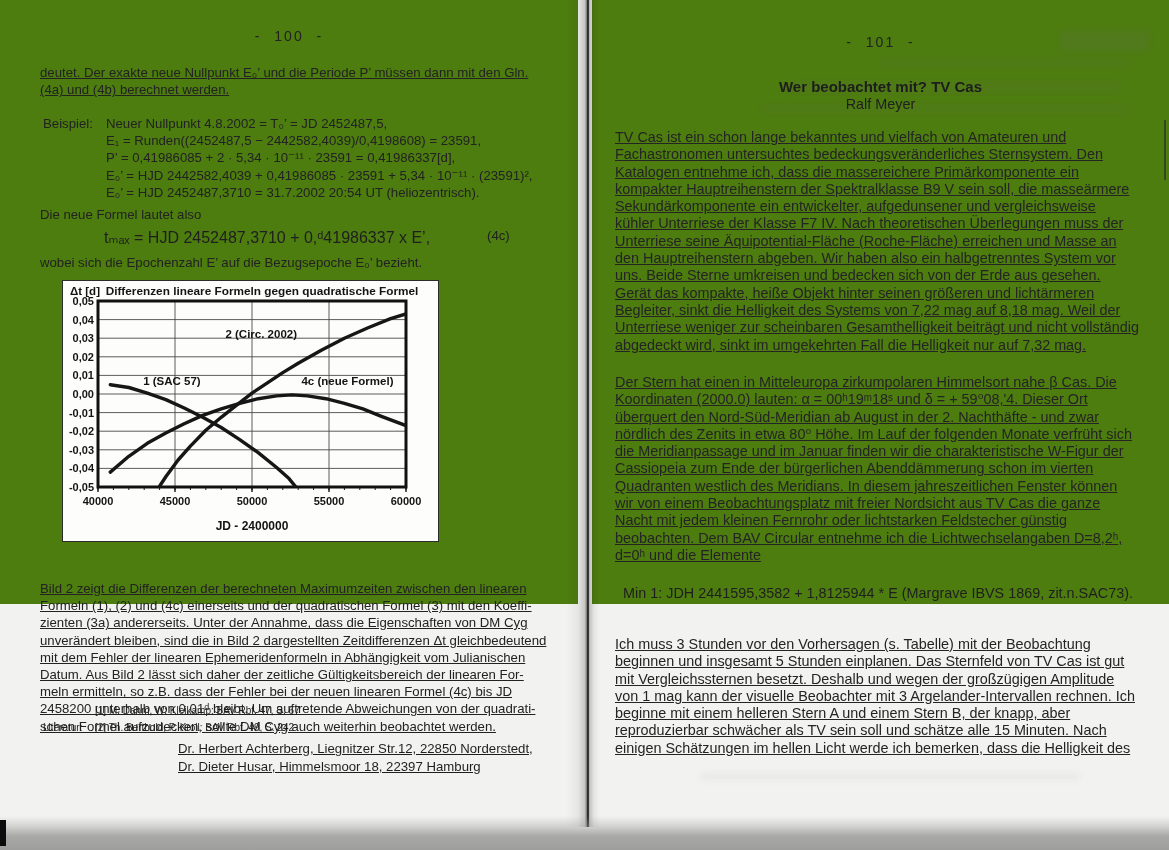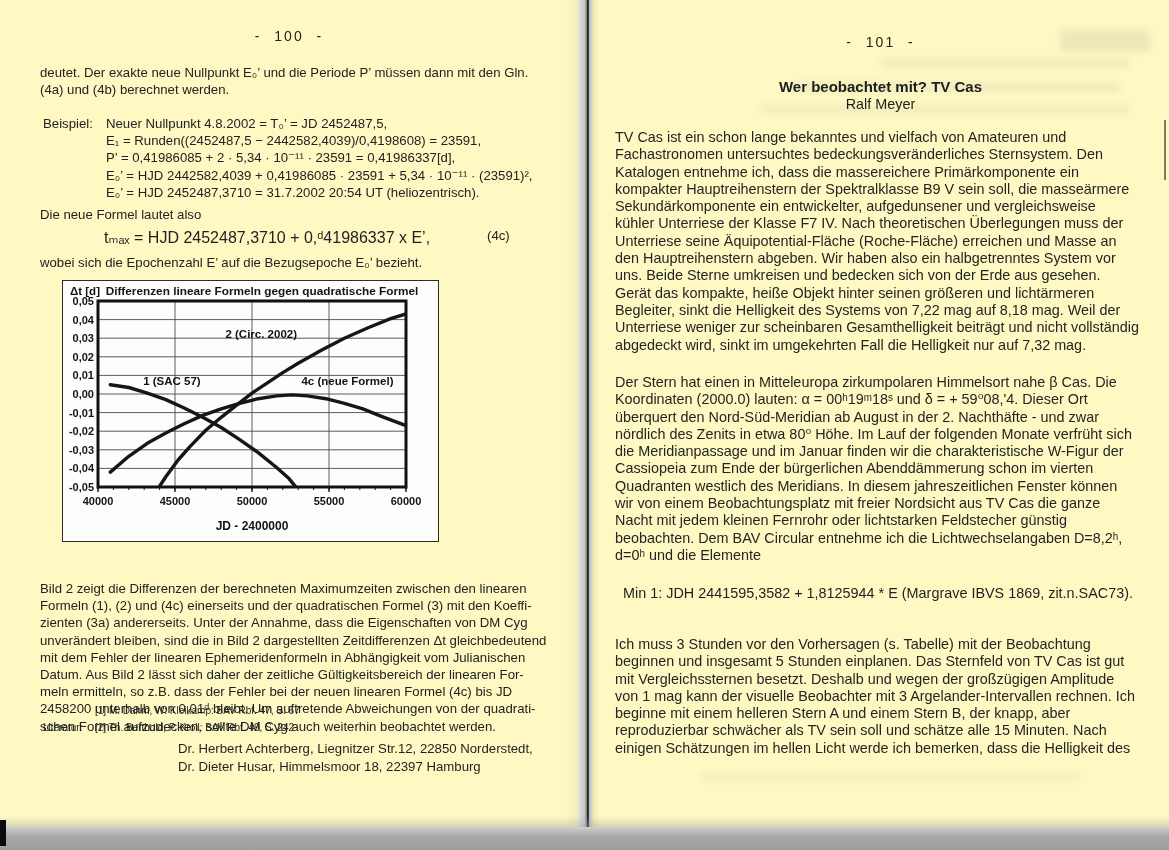--- a/index.html
+++ b/index.html
@@ -2,30 +2,30 @@
 <html><head>
 <meta charset="utf-8">
 <style>
   html,body{margin:0;padding:0;}
   .scan{
     position:relative;width:1169px;height:850px;overflow:hidden;
     background:#f2f2f0;
     font-family:"Liberation Sans","DejaVu Sans",sans-serif;
     color:#1f1f1f;
   }
-  .page{position:absolute;top:0;height:850px;background:#fef9c3;}
+  .page{position:absolute;top:0;height:604px;background:#4d7c0f;}
   .page-left{left:0;width:578px;}
   .page-right{left:592px;width:577px;}
 
   .pagenum{position:absolute;width:100%;text-align:center;font-size:14px;
     letter-spacing:2px;word-spacing:7px;color:#222;}
 
   
   .lp-body{font-size:13.2px;line-height:17.2px;color:#222;}
-  .pre{white-space:pre-line;}
+  .pre{white-space:pre-line;text-decoration:underline;}
   .para-intro{position:absolute;left:40px;top:64px;width:515px;}
   .beispiel{position:absolute;left:43px;top:115px;width:520px;display:flex;}
   .beispiel-label{width:63px;flex:0 0 63px;}
   .beispiel-lines{flex:1;}
   .formel-intro{position:absolute;left:40px;top:206px;}
   .formel-row{position:absolute;left:0;top:228px;width:578px;}
   .formel-text{position:absolute;left:104px;top:0;font-size:16px;}
   .formel-num{position:absolute;left:487px;top:0;font-size:13.2px;}
   .formel-note{position:absolute;left:40px;top:254px;width:515px;}
   .figure{position:absolute;left:56px;top:280px;width:377px;height:262px;padding-left:6px;}

